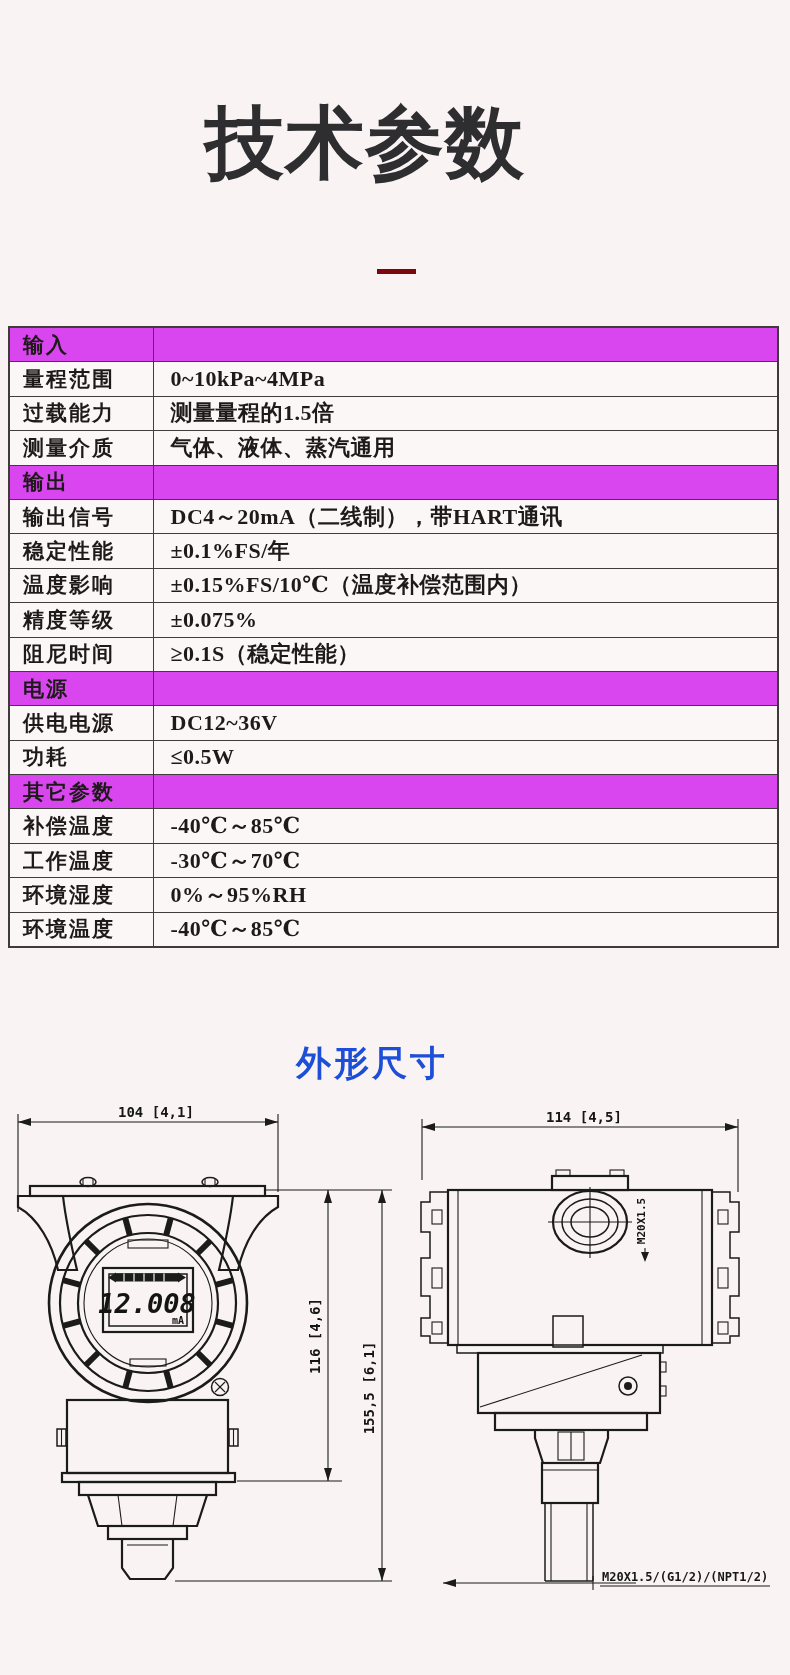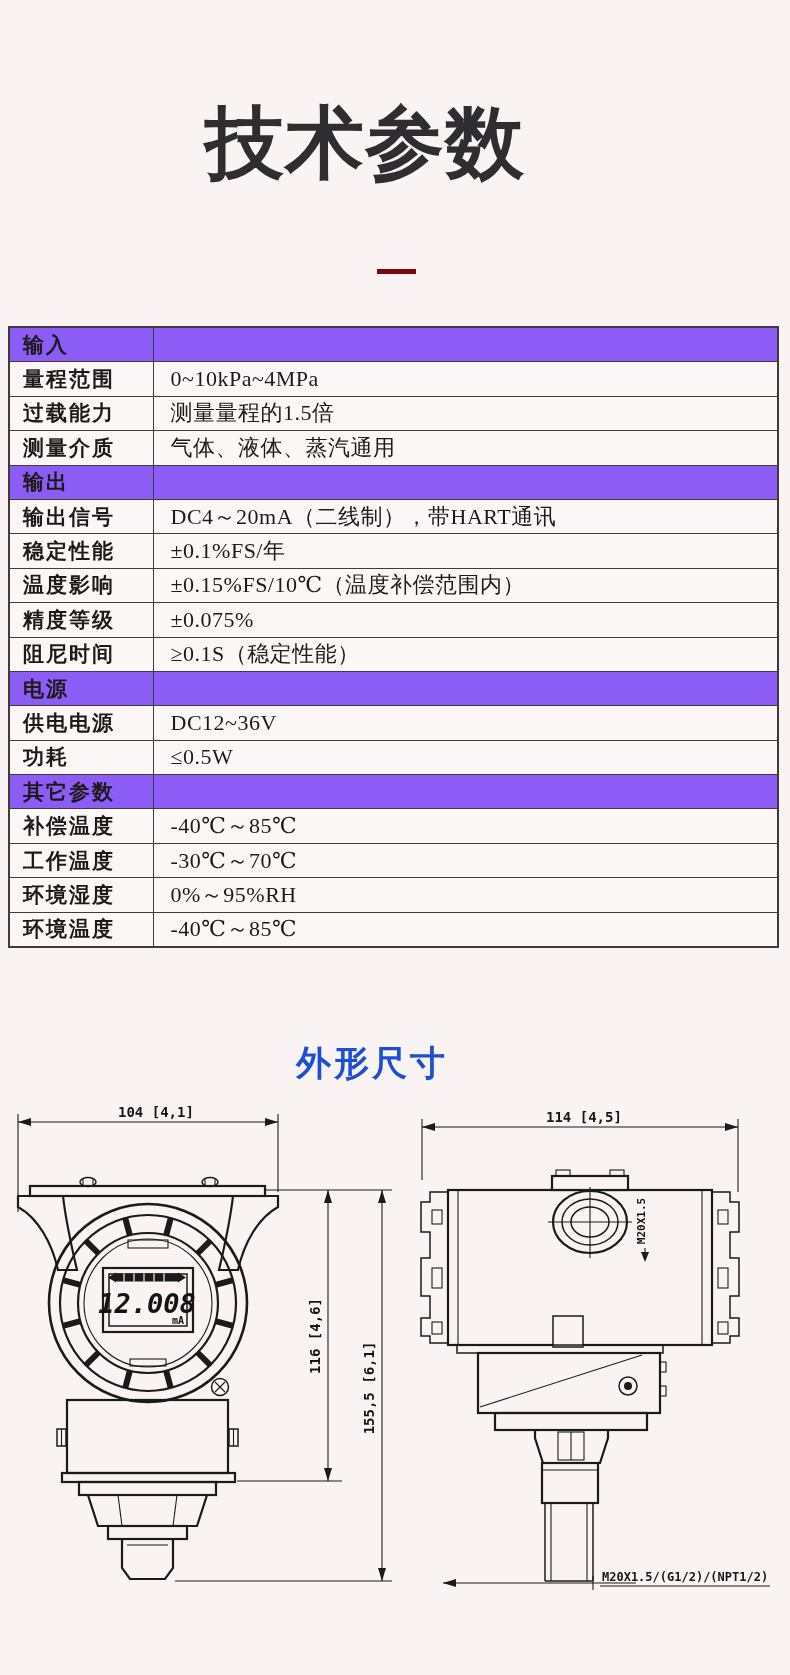--- a/index.html
+++ b/index.html
@@ -7,22 +7,22 @@
         font-family:"Liberation Sans",sans-serif;}
   .page-title{position:absolute;top:102px;left:0;width:730px;margin:0;text-align:center;
         font-family:"Liberation Sans",sans-serif;font-weight:800;font-size:79px;line-height:1.05;
         color:#2e2d30;letter-spacing:1px;}
   .accent-dash{position:absolute;left:377px;top:269px;width:39px;height:4.5px;background:#7c060b;}
   .spec-table{position:absolute;left:8px;top:326px;width:771px;border-collapse:collapse;
         table-layout:fixed;border:2.2px solid #3f3b3b;background:#fbf7f6;}
   .spec-table td{border:1.4px solid #413d3d;height:33.4px;vertical-align:middle;
         font-family:"Liberation Serif","DejaVu Serif",serif;color:#1e1a1a;overflow:hidden;white-space:nowrap;}
   .spec-table td.label{font-size:21px;font-weight:600;letter-spacing:2px;padding:0 0 0 13px;}
-  .spec-table td.value{font-size:22px;font-weight:400;letter-spacing:.5px;padding:0 0 0 17px;}
-  .spec-table tr.section td{background:#8b5cf6;margin-left:20px;}
+  .spec-table td.value{font-size:22px;font-weight:700;letter-spacing:.5px;padding:0 0 0 17px;}
+  .spec-table tr.section td{background:#d946ef;margin-left:20px;}
   .dims-heading{position:absolute;top:1040px;left:0;width:744px;margin:0;text-align:center;
         font-family:Liberation Serif, serif;font-weight:600;font-size:35px;color:#1d4ed8;
         letter-spacing:3px;}
   .drawings{position:absolute;left:0;top:1090px;width:790px;height:585px;}
   
   .ol{fill:none;stroke:#1b1b1b;stroke-width:2.2;}
   .ol2{fill:none;stroke:#1b1b1b;stroke-width:1.5;}
   .thin{fill:none;stroke:#1b1b1b;stroke-width:1.1;}
   .knurl{fill:none;stroke:#1b1b1b;stroke-width:6;}
   .bgfill{fill:#f9f4f3;}

